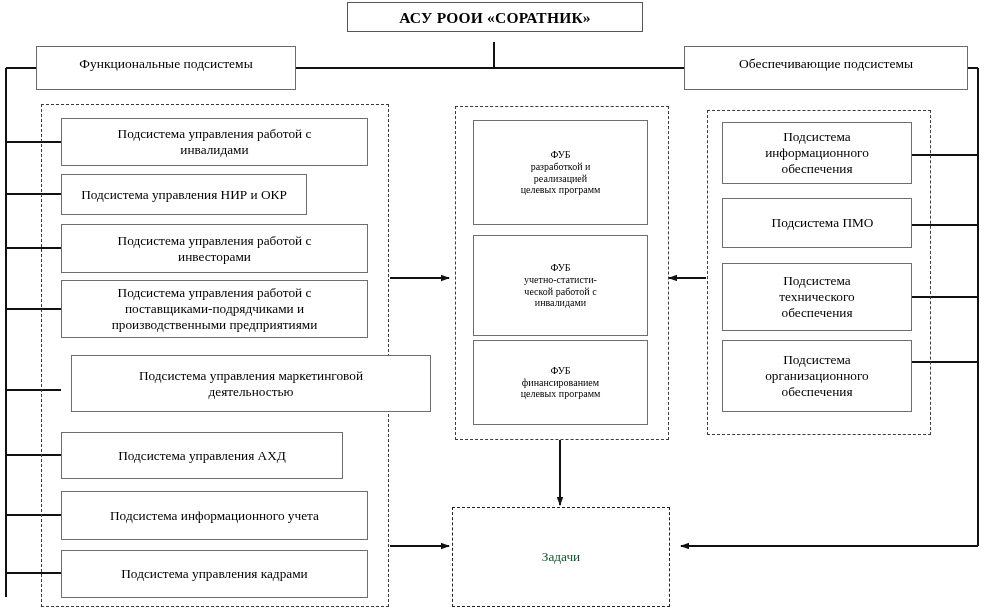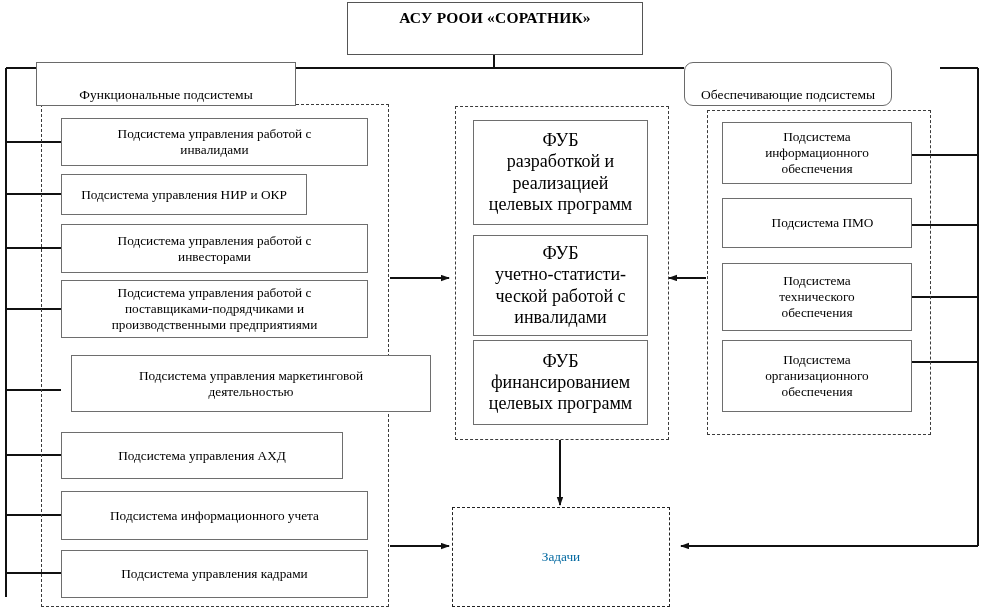--- a/index.html
+++ b/index.html
@@ -44,47 +44,46 @@
     border: 1px solid #555555;
     font-weight: bold;
     font-size: 15.5px;
     letter-spacing: 0.2px;
     align-items: flex-start;
     padding-top: 6px;
   }
   .header-node {
     border: 1px solid #6a6a6a;
     font-size: 13.5px;
-    align-items: flex-end;
+    align-items: flex-start;
     padding-top: 9px;
-    margin-top: 16px;
   }
   .leaf-node {
     font-size: 13.3px;
     justify-content: flex-end;
   }
   .fub-node {
-    font-size: 18px;
+    font-size: 10px;
   }
   .group-dashed {
     position: absolute;
     box-sizing: border-box;
     border: 1.4px dashed #3b3b3b;
     background: transparent;
   }
   .tasks-node {
     position: absolute;
     box-sizing: border-box;
     border: 1.6px dashed #222222;
     background: transparent;
     display: flex;
     align-items: center;
     justify-content: center;
     font-size: 13.3px;
-    color: #0369a1;
+    color: #14532d;
   }
 </style>
 </head>
 <body>
 
 <div id="diagram-root">
 
   <svg class="layer" viewBox="0 0 992 612" xmlns="http://www.w3.org/2000/svg">
     <defs>
       <marker id="arrow" markerWidth="9" markerHeight="9" refX="8" refY="3.2" orient="auto" markerUnits="userSpaceOnUse">
@@ -132,29 +131,29 @@
       <path d="M390,546 L449,546" marker-end="url(#arrow)"></path>
     </g>
   </svg>
 
   <div class="group-dashed" style="left:41px; top:104px; width:348px; height:503px;"></div>
 
   <div class="group-dashed" style="left:455px; top:106px; width:214px; height:334px;"></div>
 
   <div class="group-dashed" style="left:707px; top:110px; width:224px; height:325px;"></div>
 
-  <div class="node title-node" style="left:347px; top:2px; width:296px; height:53px;justify-content:flex-end;">
+  <div class="node title-node" style="left:347px; top:2px; width:296px; height:30px;justify-content:flex-end;">
     <span class="lbl">АСУ РООИ «СОРАТНИК»</span>
   </div>
 
   <div class="node header-node" style="left:36px; top:46px; width:260px; height:44px;">
     <span class="lbl">Функциональные подсистемы</span>
   </div>
 
-  <div class="node header-node" style="left:684px; top:46px; width:208px; height:44px;border-radius:9px;">
+  <div class="node header-node" style="left:684px; top:46px; width:284px; height:44px;">
     <span class="lbl">Обеспечивающие подсистемы</span>
   </div>
 
   <div class="node leaf-node" style="left:61px; top:118px; width:307px; height:48px;">
     <span class="lbl">Подсистема управления работой с
 инвалидами</span>
   </div>
 
   <div class="node leaf-node" style="left:61px; top:174px; width:246px; height:41px;">
     <span class="lbl">Подсистема управления НИР и ОКР</span>

